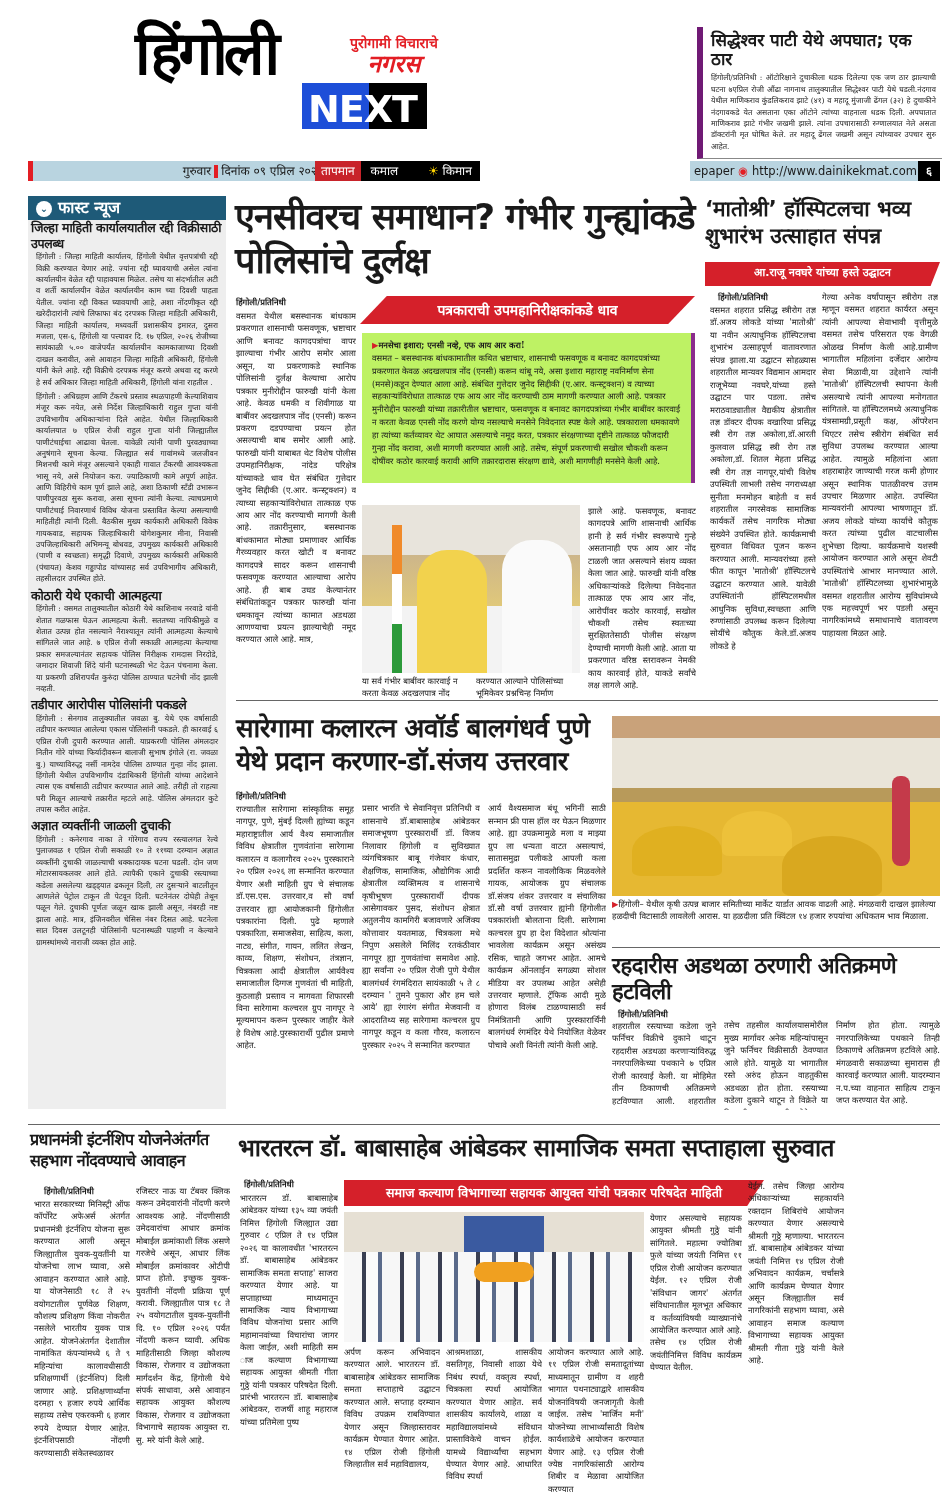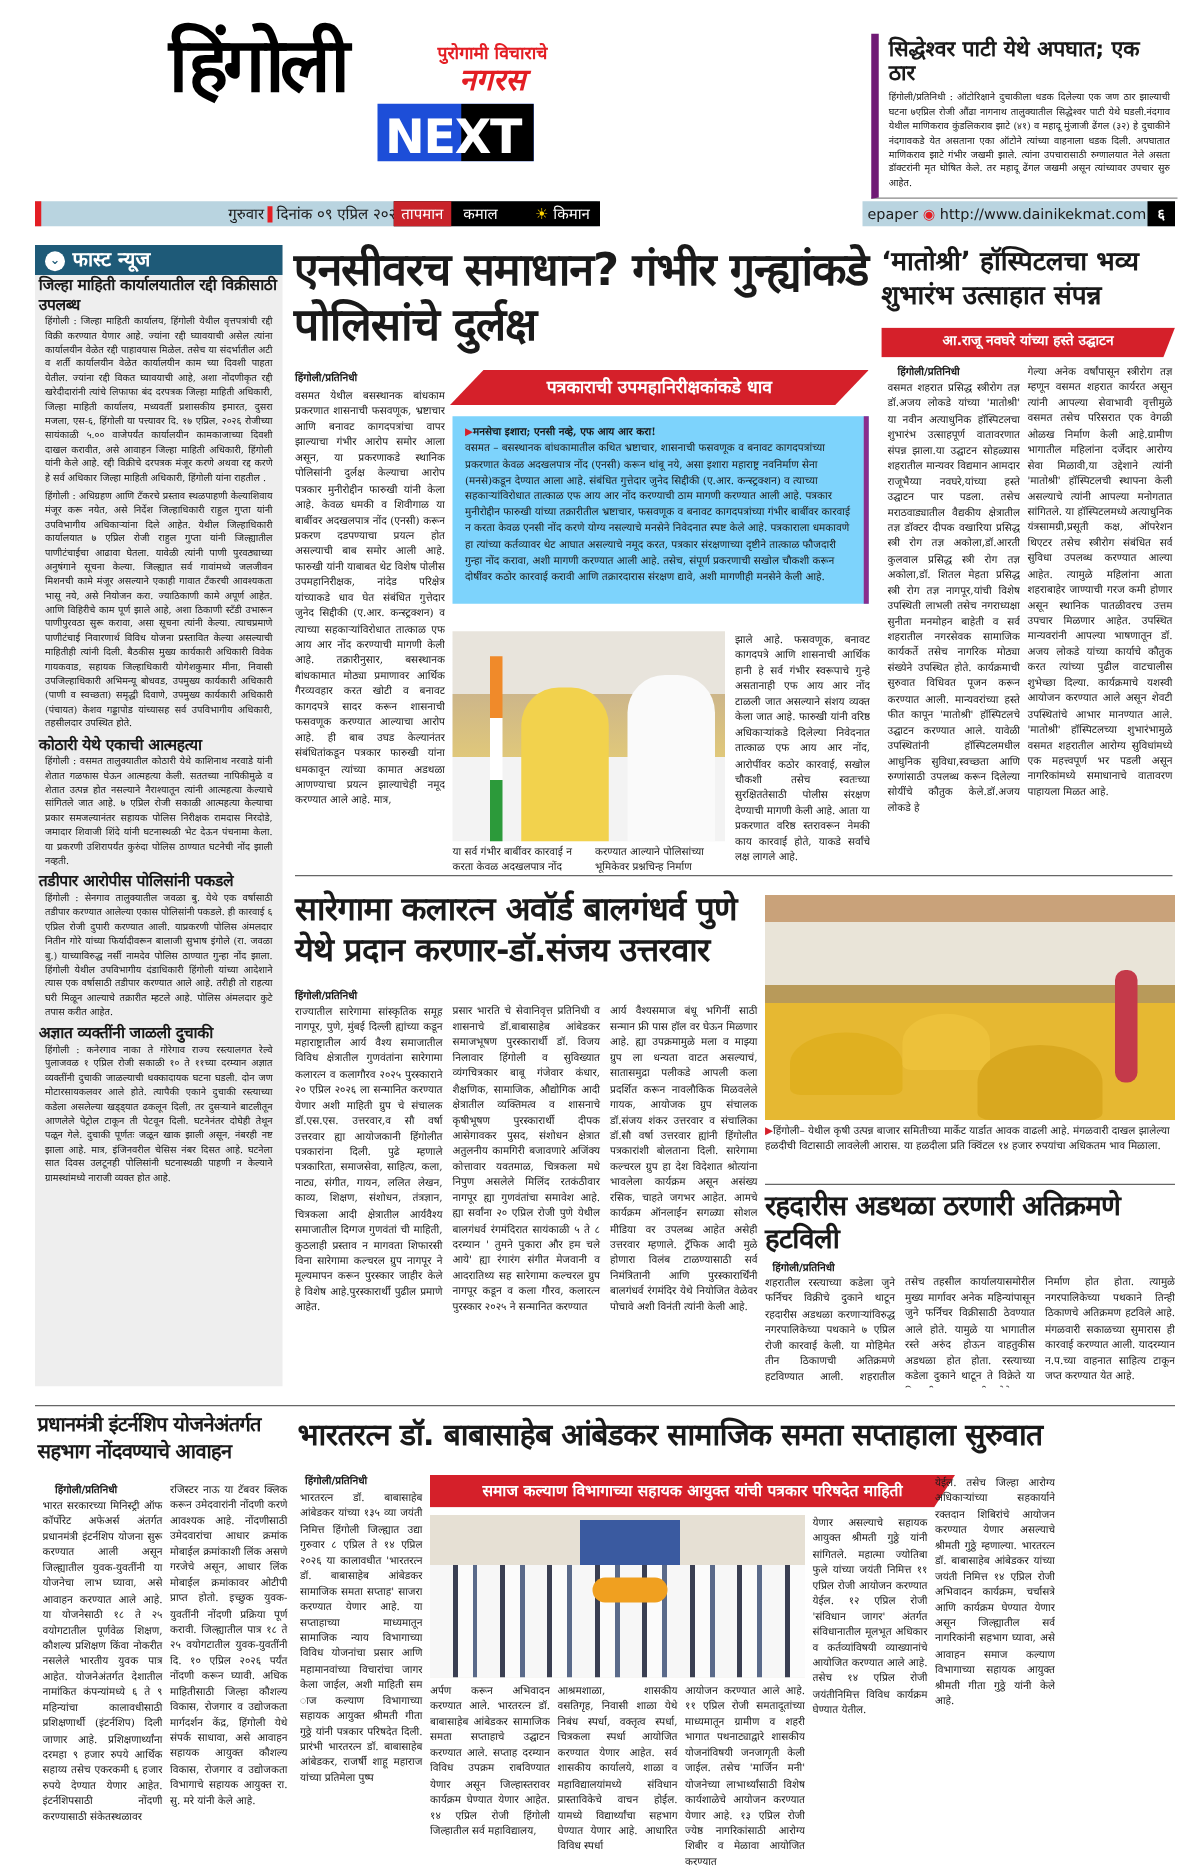--- a/index.html
+++ b/index.html
@@ -22,21 +22,21 @@
 .topstory h3{font-size:17px;font-family:"DejaVu Sans",sans-serif;font-weight:bold;line-height:1.1}
 p.body{font-size:8.3px;line-height:1.5;text-align:justify}
 .col-left{left:28px;top:196px;width:198px;height:913px;background:#eeeeee;padding:0}
 .fastnews{background:#1e5a78;color:#fff;font-size:16px;font-weight:bold;font-family:"DejaVu Sans",sans-serif;padding:3px 8px;height:24px;line-height:18px}
 .fastnews .ic{display:inline-block;width:16px;height:16px;border-radius:50%;background:#fff;color:#1e5a78;font-size:10px;text-align:center;line-height:16px;margin-right:6px;vertical-align:middle}
 .lh{font-family:"DejaVu Sans",sans-serif;font-weight:bold;font-size:12.5px;line-height:1.25;text-align:left;letter-spacing:-.3px;padding:0 3px}
 .lb{padding:0 8px 3px 8px}
 .lb p{font-size:7.6px;line-height:1.5;text-align:justify}
 .mainhead{left:235px;top:195px;width:460px;font-family:"DejaVu Sans",sans-serif;font-weight:900;font-size:36px;line-height:1.22;letter-spacing:-1px}
 .ribbon{position:absolute;background:#d5202a;color:#fff;font-weight:bold;font-family:"DejaVu Sans",sans-serif;text-align:center}
-.boxnote{left:362px;top:333px;width:333px;height:150px;background:#7dd3fc;padding:6px 10px;font-size:8.3px;line-height:1.55;border-right:4px solid #8b2c8c}
+.boxnote{left:362px;top:333px;width:333px;height:150px;background:#bef264;padding:6px 10px;font-size:8.3px;line-height:1.55;border-right:4px solid #8b2c8c}
 .photo{background:#ccc;overflow:hidden}
 .cap{font-size:8.3px;line-height:1.45}
 .rhead{left:705px;top:196px;width:235px;font-family:"DejaVu Sans",sans-serif;font-weight:bold;font-size:21px;line-height:1.28}
 .sechead{font-family:"DejaVu Sans",sans-serif;font-weight:bold;letter-spacing:-.5px}
 .rule{height:1px;background:#666}
 .cols{display:flex;gap:8px}
 .cols p{flex:1}
 </style>
 </head>
 <body>

